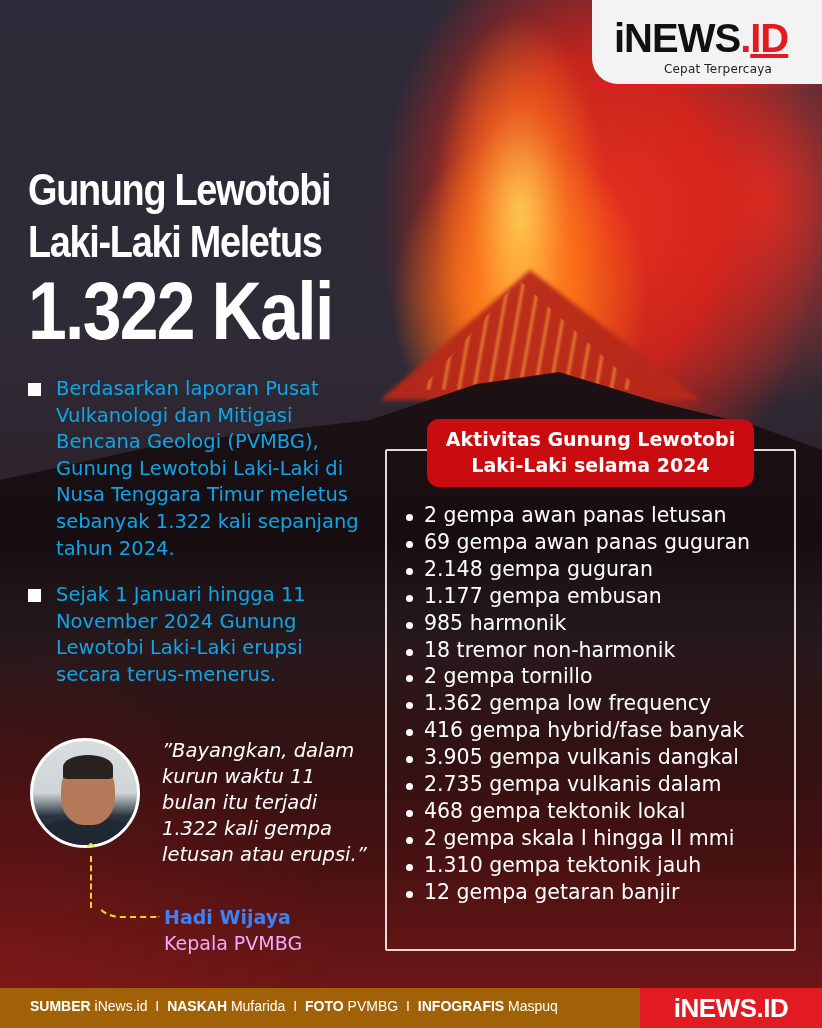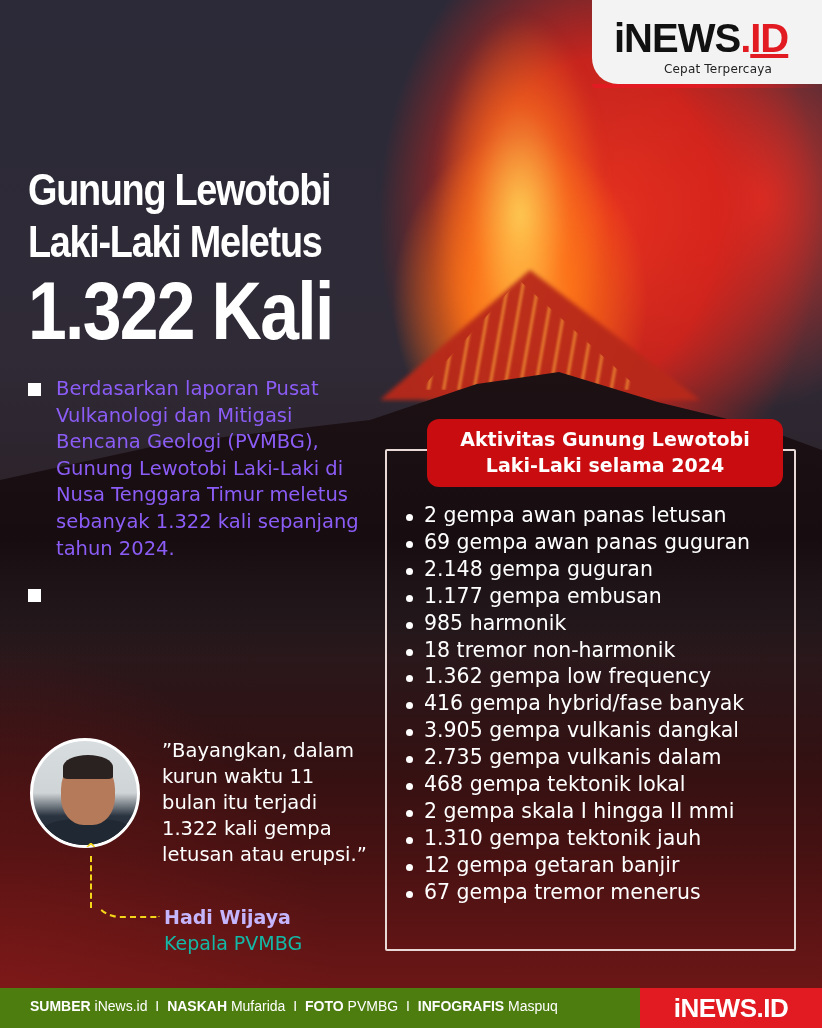--- a/index.html
+++ b/index.html
@@ -39,44 +39,44 @@
   .logo-top .word .red { color:#e21b23;text-decoration:underline; }
   .logo-top .tag { font-size:12px; color:#222; margin-top:4px; letter-spacing:0.2px;text-align:center; }
   .logo-top .redline { position:absolute; left:0; right:0; bottom:-4px; height:4px;
     background: linear-gradient(90deg, #e21b23, #e21b23 40%, rgba(226,27,35,0)); border-bottom-left-radius:26px; }
 
   .title { position:absolute; left:28px; top:164px; width:350px; font-family:"Liberation Sans", sans-serif; font-weight:700; color:#fff; }
   .title .l1, .title .l2 { font-size:44px; line-height:52px; letter-spacing:-1.5px; transform:scaleX(0.86); transform-origin:left; white-space:nowrap; }
   .title .l3 { font-size:82px; line-height:86px; letter-spacing:-2px; transform:scaleX(0.85); transform-origin:left; white-space:nowrap; }
 
   .bullets { position:absolute; left:28px; top:376px; width:340px; }
-  .bullet { position:relative; padding-left:28px; font-size:19.5px; line-height:26.6px; color:#8b5cf6; margin-bottom:20px; }
+  .bullet { position:relative; padding-left:28px; font-size:19.5px; line-height:26.6px; color:#0ea5e9; margin-bottom:20px; }
   .bullet .sq { position:absolute; left:0; top:7px; width:13px; height:13px; background:#fff; }
 
   .quote-wrap { position:absolute; left:30px; top:738px; width:340px; height:230px; }
   .avatar { position:absolute; left:0; top:0; width:110px; height:110px; border-radius:50%; border:3px solid #fff; overflow:hidden;
     background: linear-gradient(180deg, #d8dde0 0%, #cfd4d6 50%, #2a3440 72%, #1e2630 100%); }
   .avatar .head { position:absolute; left:28px; top:18px; width:54px; height:66px; border-radius:46% 46% 42% 42%; background:#b47a5a; }
   .avatar .hair { position:absolute; left:30px; top:14px; width:50px; height:24px; border-radius:50% 50% 10% 10%; background:#2a2220; }
   .avatar .body { position:absolute; left:5px; top:78px; width:100px; height:40px; border-radius:40% 40% 0 0; background:#1f2833; }
   .avatar-arrow { position:absolute; left:55px; top:104px; color:#f3d61a; font-size:14px; line-height:1; font-weight:700; }
   .dash-v { position:absolute; left:60px; top:118px; width:0; height:52px; border-left:2px dashed #f3d61a; }
   .dash-curve { position:absolute; left:60px; top:150px; width:70px; height:30px; border-left:2px dashed #f3d61a; border-bottom:2px dashed #f3d61a; border-bottom-left-radius:36px; border-left-color:transparent; }
-  .quote-text { position:absolute; left:132px; top:0; width:210px; font-size:19.5px; line-height:26px; color:#fff; }
-  .speaker-name { position:absolute; left:134px; top:168px; font-weight:700; font-size:19px; color:#c4b5fd; }
-  .speaker-role { position:absolute; left:134px; top:194px; font-size:19px; color:#14b8a6; }
+  .quote-text { position:absolute; left:132px; top:0; width:210px; font-style:italic; font-size:19.5px; line-height:26px; color:#fff; }
+  .speaker-name { position:absolute; left:134px; top:168px; font-weight:700; font-size:19px; color:#3b82f6; }
+  .speaker-role { position:absolute; left:134px; top:194px; font-size:19px; color:#f0abfc; }
 
   .activity-box { position:absolute; left:385px; top:449px; width:411px; height:502px; border:2px solid #e8d9d6; border-radius:2px; }
-  .activity-header { position:absolute; left:427px; top:419px; width:356px; height:68px; background:#c90c10; border-radius:12px;
+  .activity-header { position:absolute; left:427px; top:419px; width:327px; height:68px; background:#c90c10; border-radius:12px;
     text-align:center; font-weight:700; font-size:19px; line-height:26px; padding-top:7px; color:#fff; }
   .activity-list { position:absolute; left:404px; top:502px; list-style:none; }
   .activity-list li { position:relative; padding-left:20px; font-size:20.5px; line-height:26.9px; color:#fff; white-space:nowrap; }
   .activity-list li::before { content:""; position:absolute; left:2px; top:12px; width:7px; height:7px; border-radius:50%; background:#fff; }
 
-  .footer { position:absolute; left:0; top:988px; width:822px; height:40px; background:#4d7c0f; }
+  .footer { position:absolute; left:0; top:988px; width:822px; height:40px; background:#a16207; }
   .footer .credits { position:absolute; left:30px; top:10px; font-size:14px; color:#fff; white-space:nowrap; font-family:"Liberation Sans", sans-serif; }
   .footer .credits b { font-weight:700; }
   .footer .credits .sep { margin:0 4px; }
   .footer .brand { position:absolute; right:0; top:0; width:182px; height:40px; background:#e21b23; text-align:center;
     font-family:"Liberation Sans", sans-serif; font-weight:700; font-size:26px; line-height:40px; letter-spacing:-0.5px; color:#fff; }
 </style>
 </head>
 <body>
 
 <div class="bg">
@@ -100,20 +100,21 @@
   <div class="l3">1.322 Kali</div>
 </div>
 
 <div class="bullets">
   <div class="bullet">
     <span class="sq"></span>
     <span>Berdasarkan laporan Pusat Vulkanologi dan Mitigasi Bencana Geologi (PVMBG), Gunung Lewotobi Laki-Laki di Nusa Tenggara Timur meletus sebanyak 1.322 kali sepanjang tahun 2024.</span>
   </div>
   <div class="bullet">
     <span class="sq"></span>
+    <span>Sejak 1 Januari hingga 11 November 2024 Gunung Lewotobi Laki-Laki erupsi secara terus-menerus.</span>
   </div>
 </div>
 
 <div class="quote-wrap">
   <div class="avatar">
     <div class="body"></div>
     <div class="head"></div>
     <div class="hair"></div>
   </div>
   <div class="avatar-arrow">^</div>
@@ -129,29 +130,29 @@
   <div>Aktivitas Gunung Lewotobi</div>
   <div>Laki-Laki selama 2024</div>
 </div>
 <ul class="activity-list">
   <li>2 gempa awan panas letusan</li>
   <li>69 gempa awan panas guguran</li>
   <li>2.148 gempa guguran</li>
   <li>1.177 gempa embusan</li>
   <li>985 harmonik</li>
   <li>18 tremor non-harmonik</li>
+  <li>2 gempa tornillo</li>
   <li>1.362 gempa low frequency</li>
   <li>416 gempa hybrid/fase banyak</li>
   <li>3.905 gempa vulkanis dangkal</li>
   <li>2.735 gempa vulkanis dalam</li>
   <li>468 gempa tektonik lokal</li>
   <li>2 gempa skala I hingga II mmi</li>
   <li>1.310 gempa tektonik jauh</li>
   <li>12 gempa getaran banjir</li>
-  <li>67 gempa tremor menerus</li>
 </ul>
 
 <div class="footer">
   <div class="credits">
     <b>SUMBER</b>
     <span>iNews.id</span>
     <span class="sep">I</span>
     <b>NASKAH</b>
     <span>Mufarida</span>
     <span class="sep">I</span>

